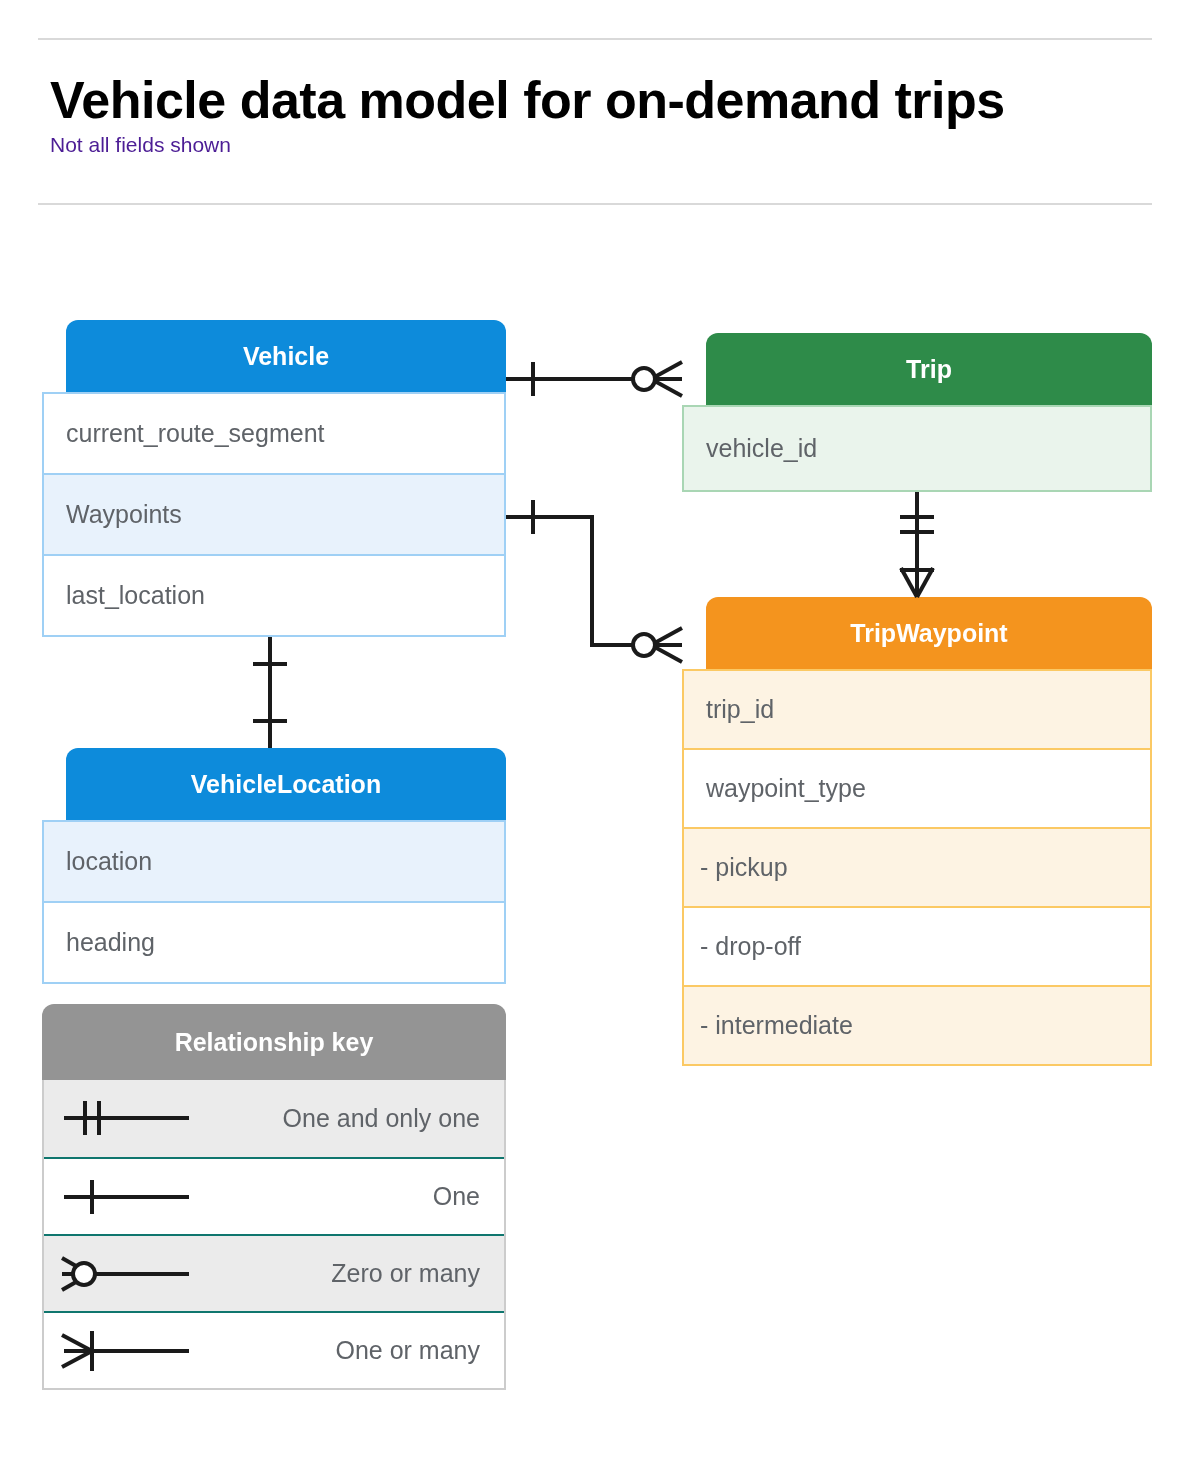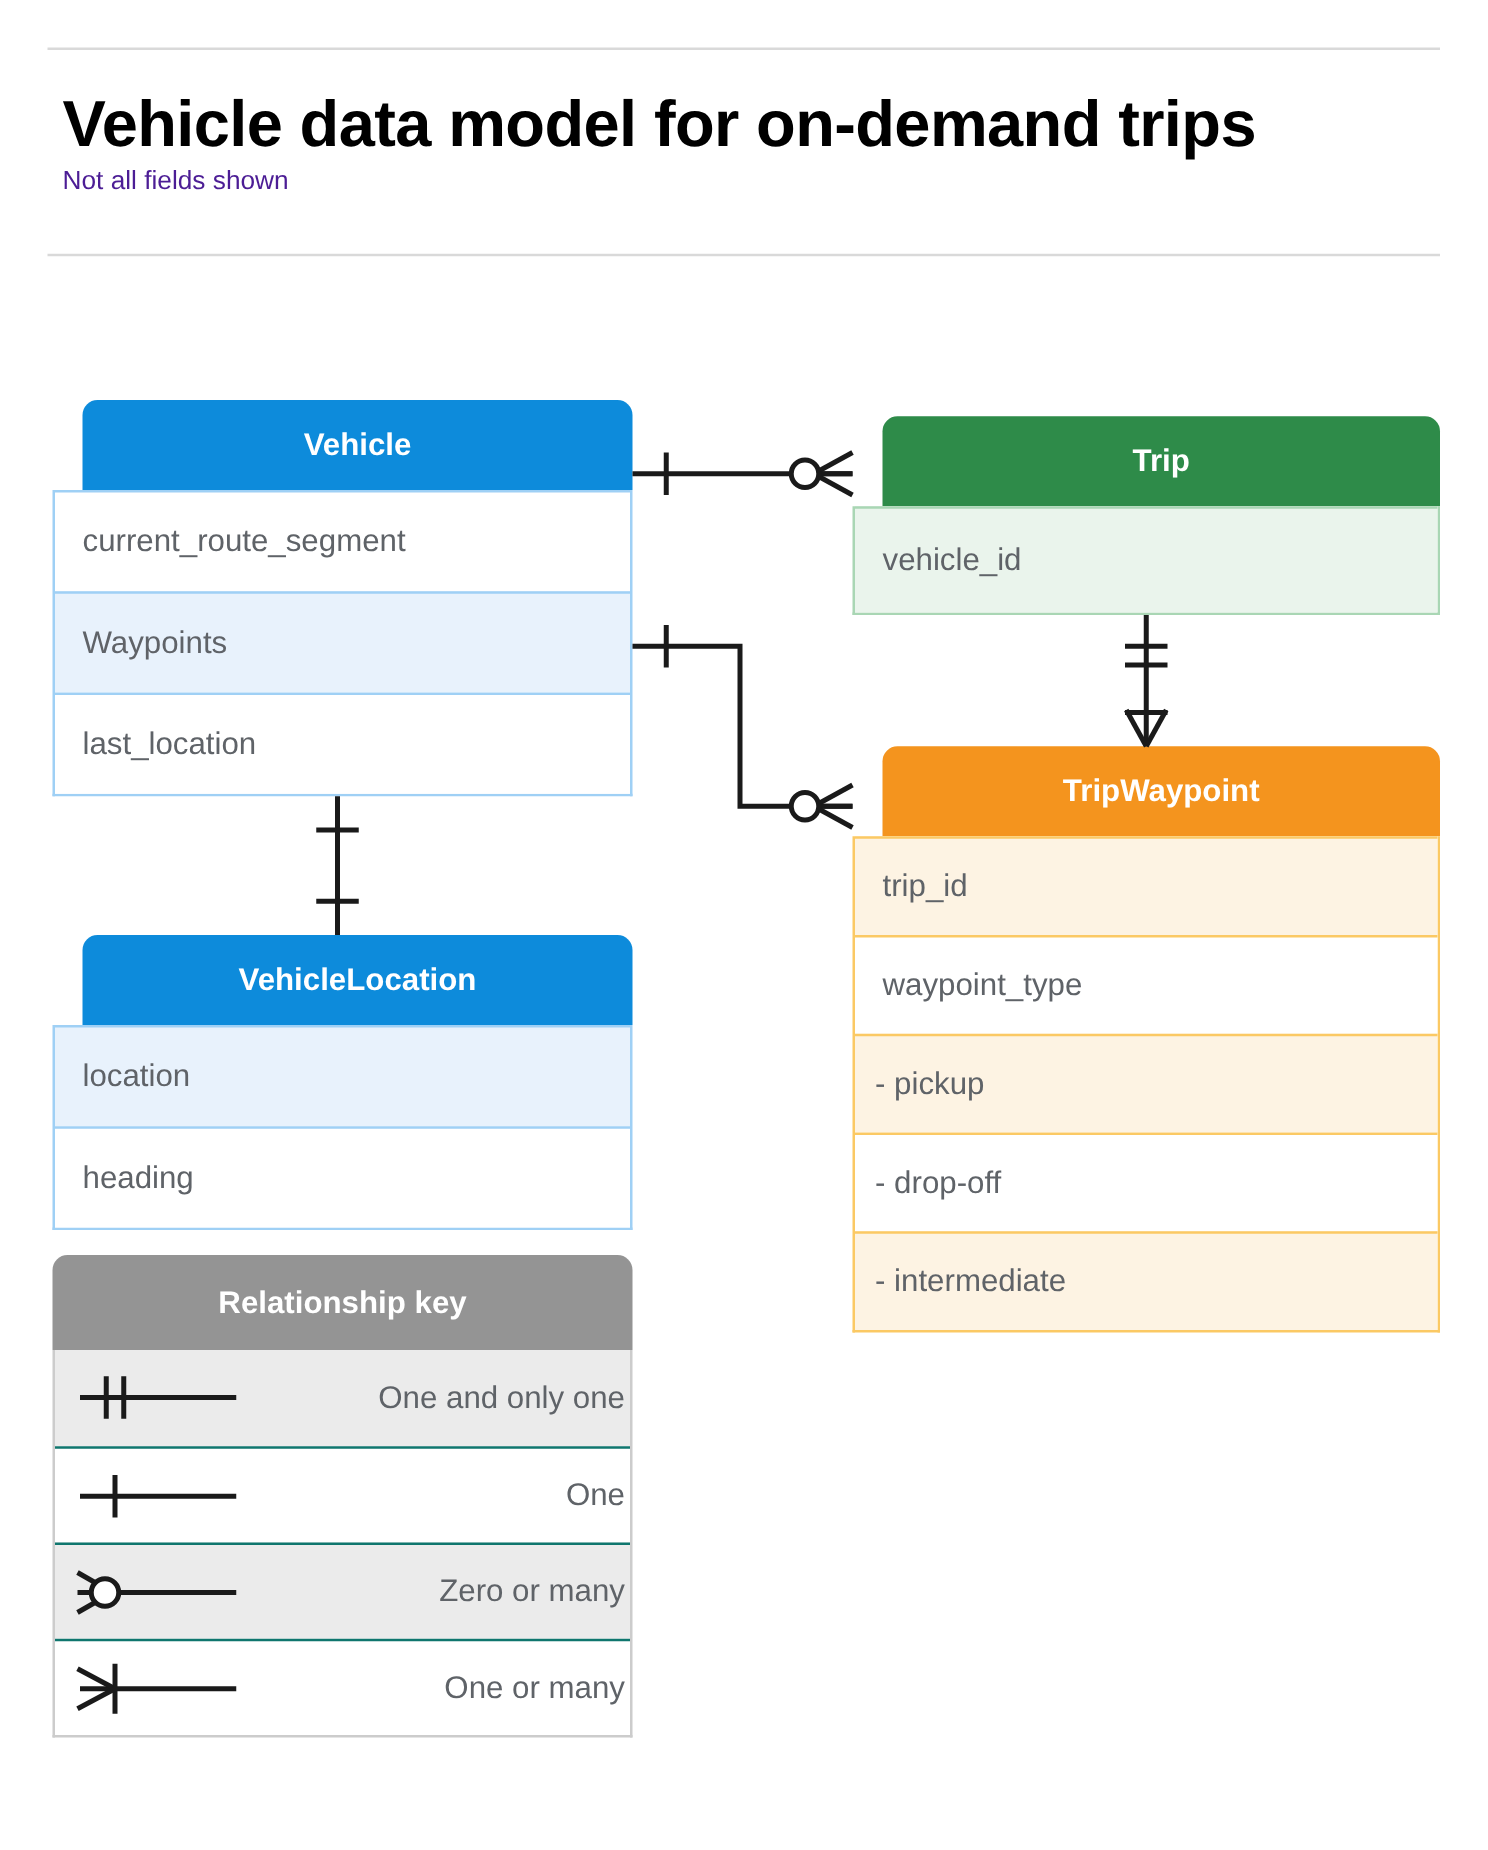--- a/index.html
+++ b/index.html
@@ -153,21 +153,21 @@
   .legend-row.plain { background: #ffffff; }
   .legend-symbol {
     width: 175px;
     flex: 0 0 175px;
     height: 100%;
     position: relative;
   }
   .legend-label {
     flex: 1;
     text-align: right;
-    padding-right: 4px;
+    padding-right: 24px;
     font-size: 25px;
     color: #5f6368;
   }
 
   
   #connectors {
     position: absolute;
     left: 0;
     top: 0;
     width: 1190px;

